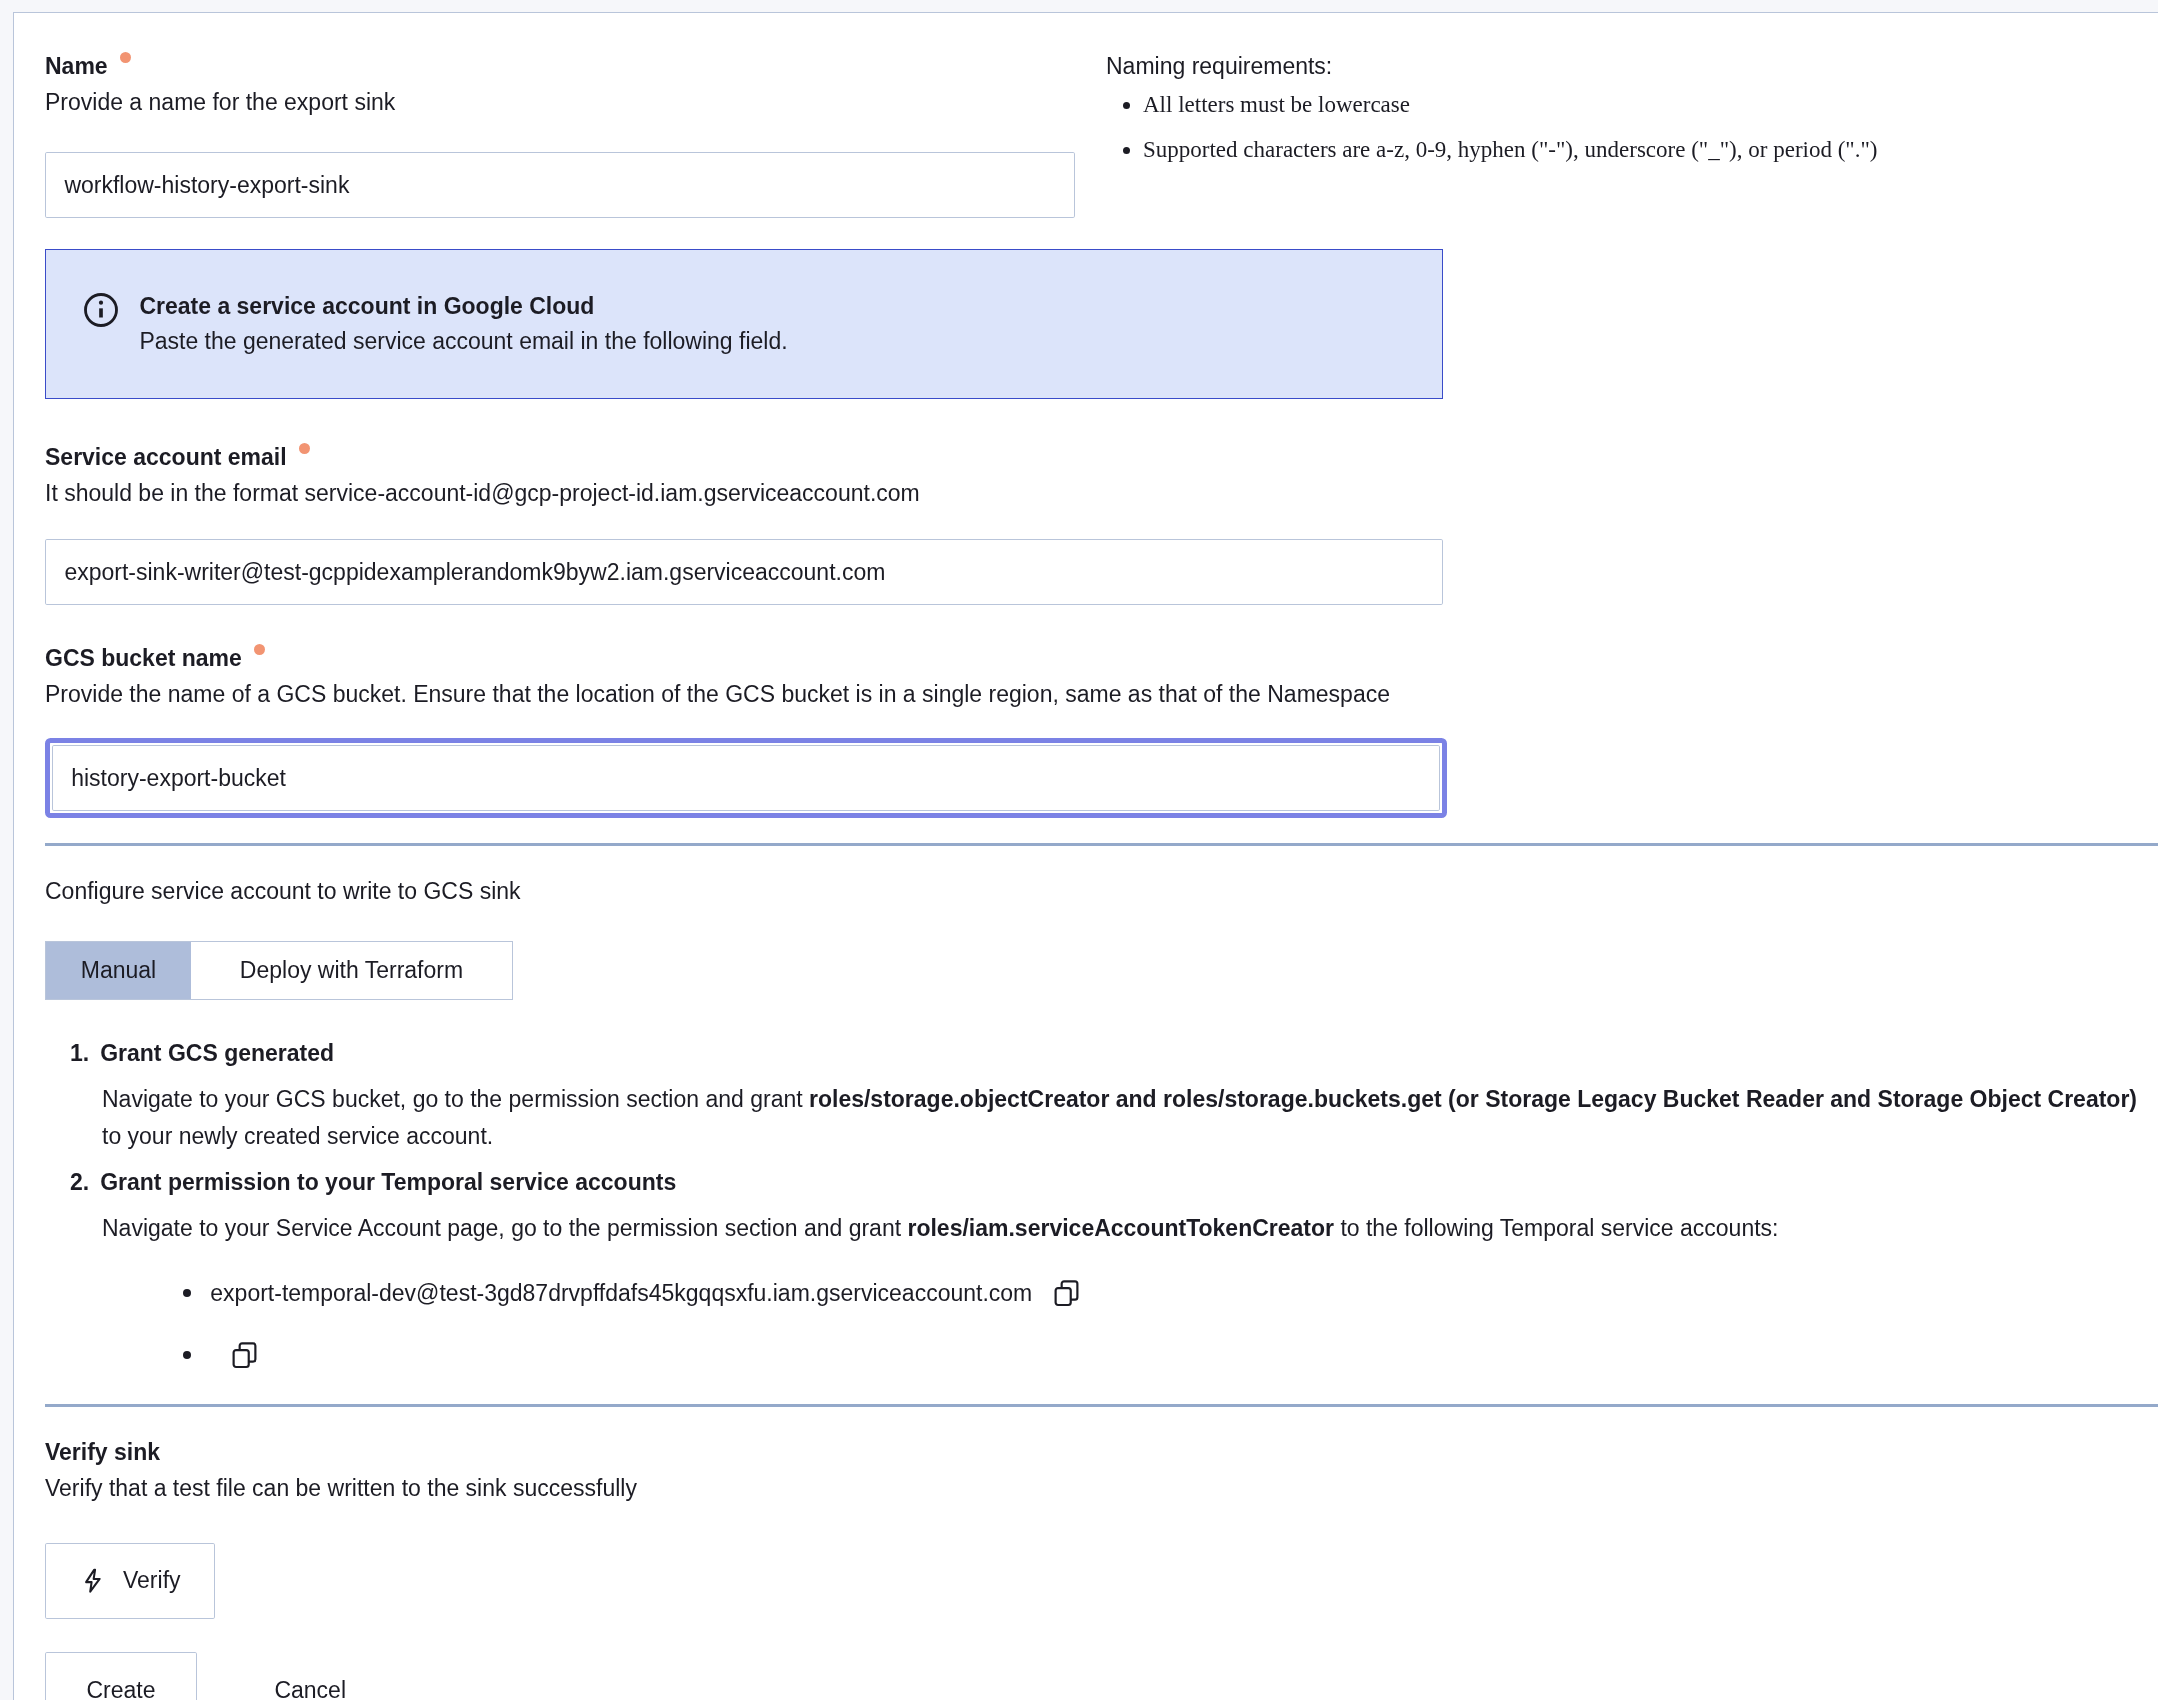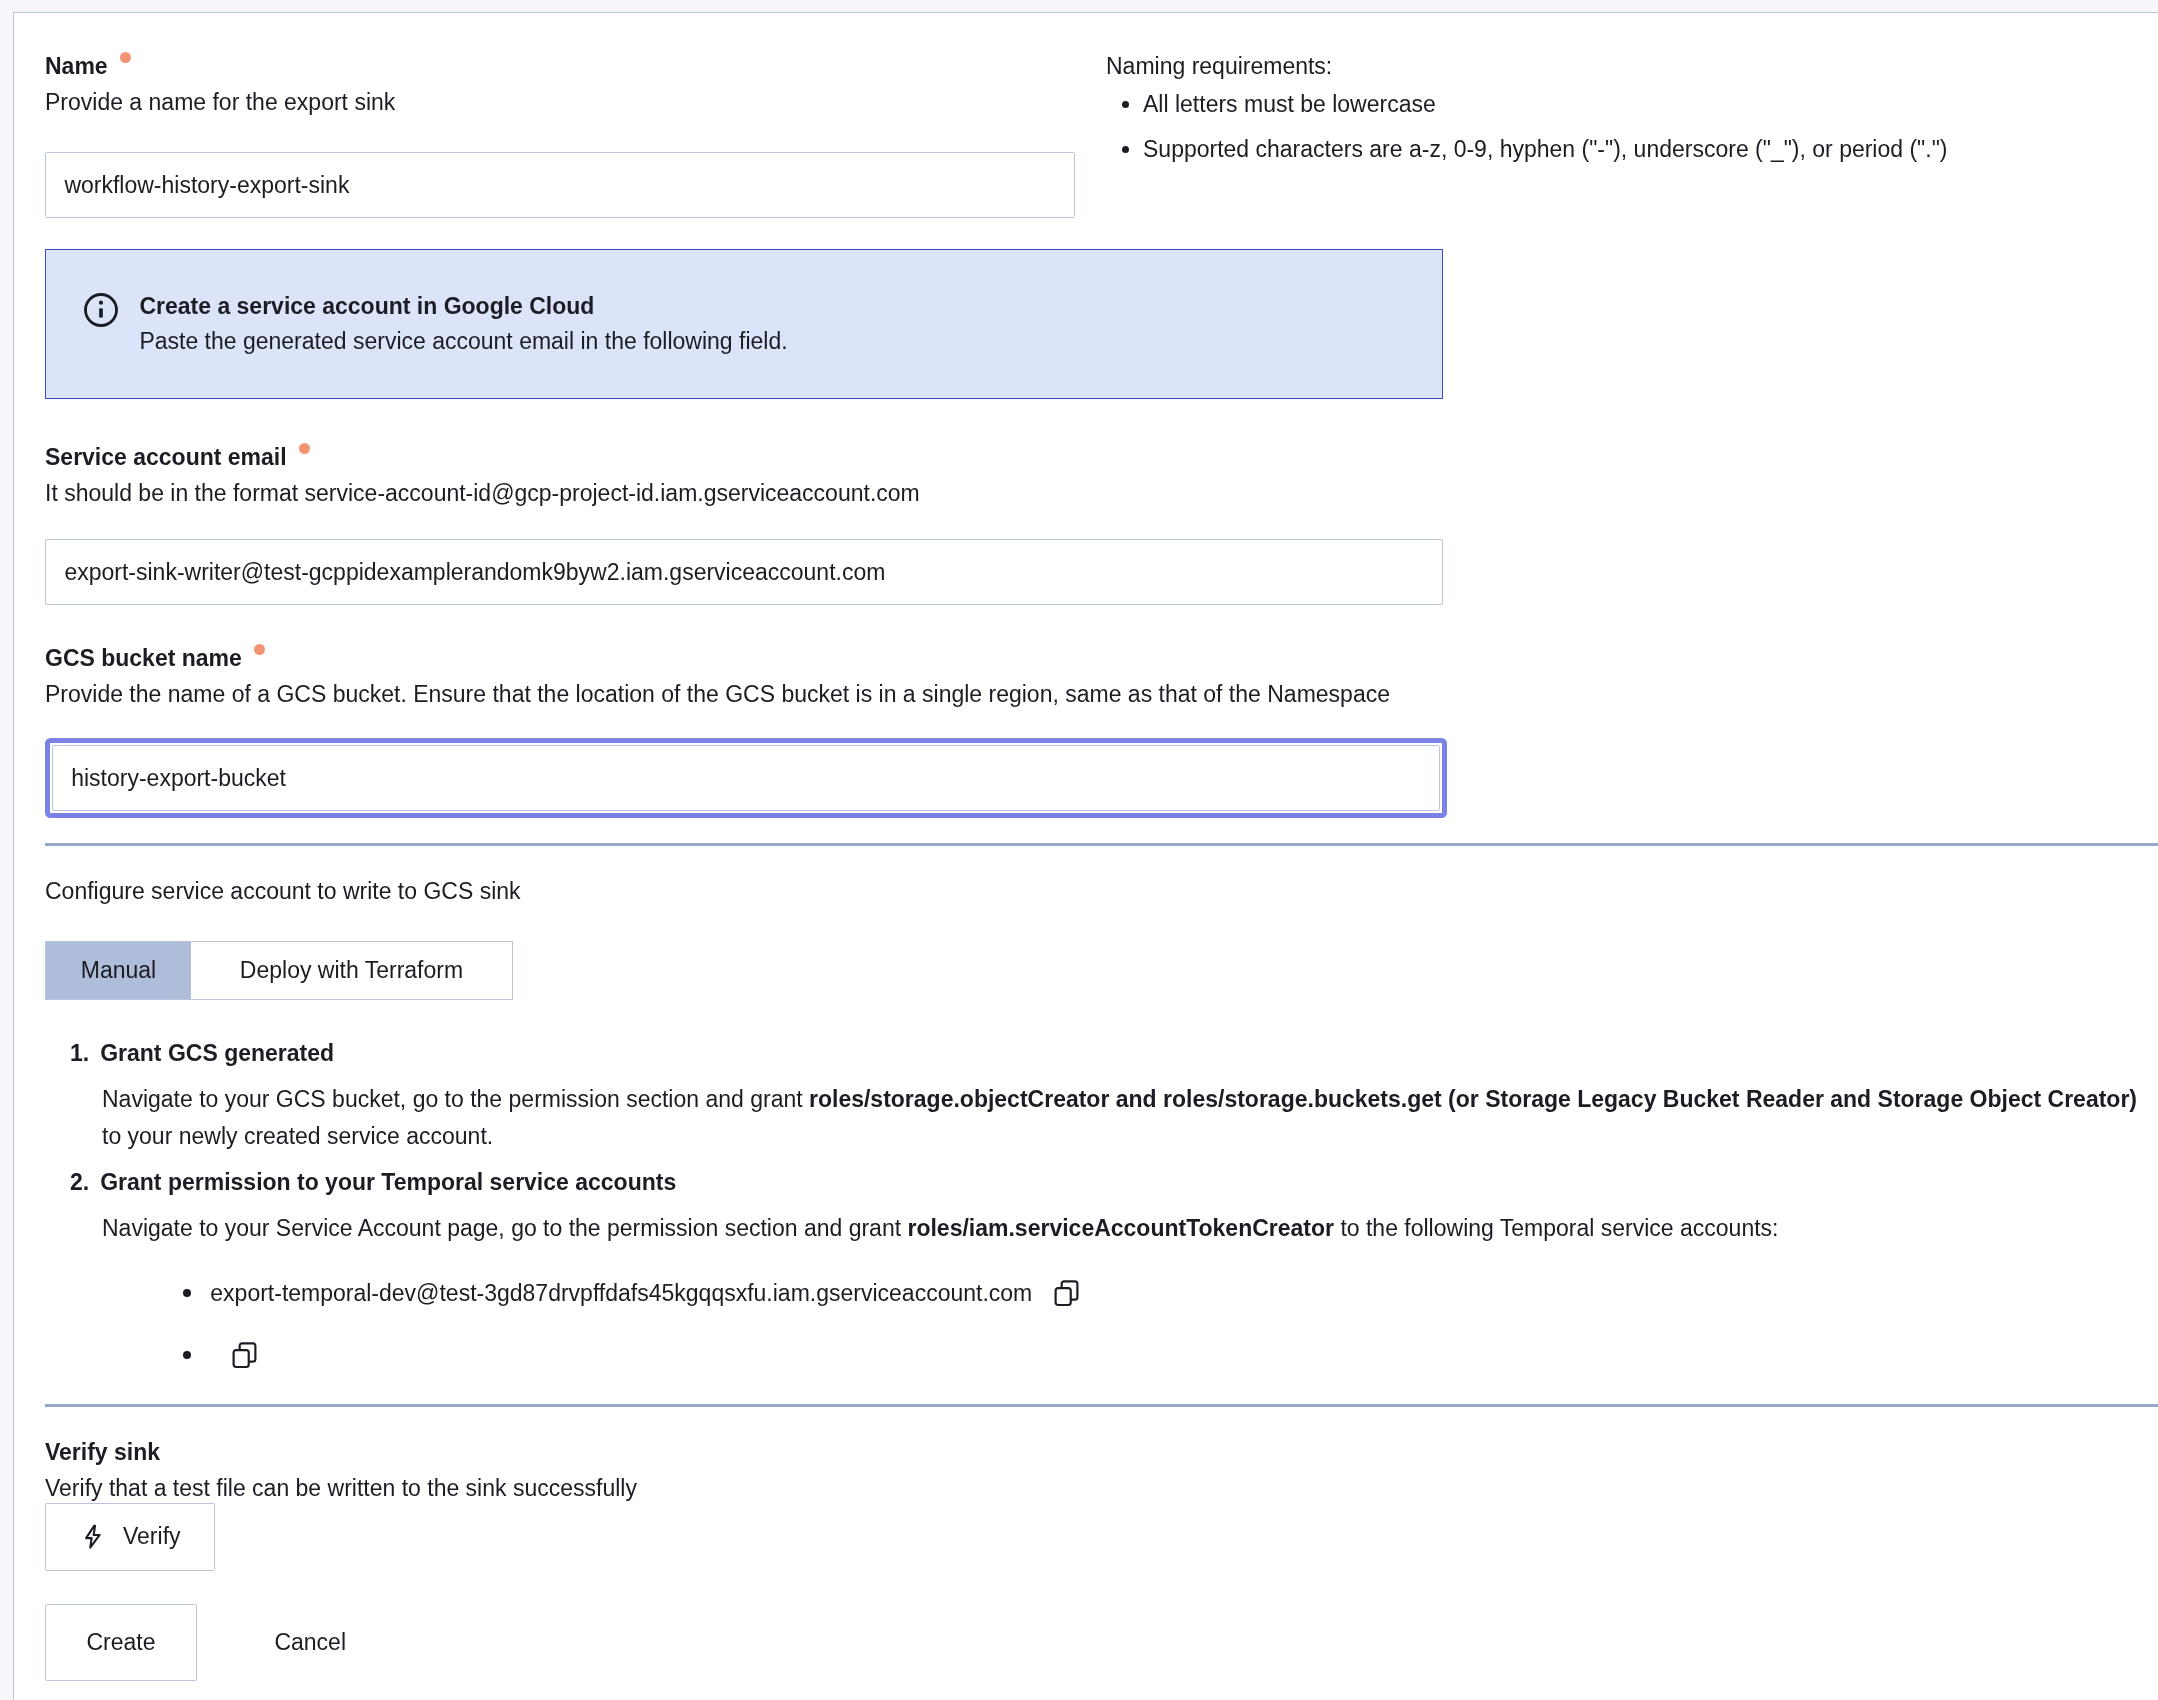--- a/index.html
+++ b/index.html
@@ -38,21 +38,21 @@
     border: 1.8px solid #b9c5da;
     border-radius: 1.8px;
     background: #fff;
     font-family: "Liberation Sans", sans-serif;
     font-size: 23px;
     color: #1c1c24;
     padding: 0 18.4px;
   }
   .text-input.wide { width: 1398px; }
 
-  .req-list { margin: 9.2px 0 0 0; padding-left: 37px; }
+  .req-list { margin: 9.2px 0 0 0; padding-left: 37px; font-family: Liberation Serif, serif; }
   .req-list li { margin-bottom: 15.6px; }
 
   .info-banner {
     margin-top: 31px;
     width: 1398px;
     background: #dce4fa;
     border: 1.8px solid #3a4cc9;
     display: flex;
     align-items: flex-start;
     gap: 18.4px;
@@ -89,24 +89,25 @@
   .step-title.step2 { margin-top: 13px; }
   .step-body { margin: 13px 0 0 57px; width: 2043px; line-height: 37px; }
   .step-body b { font-weight: 700; }
 
   .sa-list { margin: 9.2px 0 0 0; padding: 0; list-style: none; }
   .sa-item { display: flex; align-items: center; margin: 31px 0 0 138px; }
   .sa-item .bullet { width: 8.3px; height: 8.3px; border-radius: 50%; background: #1c1c24; margin-right: 19px; flex: none; }
   .copy-btn { background: none; border: none; padding: 0; margin-left: 20px; cursor: pointer; color: #1c1c24; display: flex; align-items: center; }
 
   .verify-btn {
+    margin-top: 40px;
     display: inline-flex;
     align-items: center;
     gap: 16.5px;
-    height: 68px;
+    height: 76px;
     padding: 0 33px;
     background: #fff;
     border: 1.8px solid #b9c5da;
     border-radius: 1.8px;
     font-family: "Liberation Sans", sans-serif;
     font-size: 23px;
     color: #1c1c24;
     cursor: pointer;
   }
 

